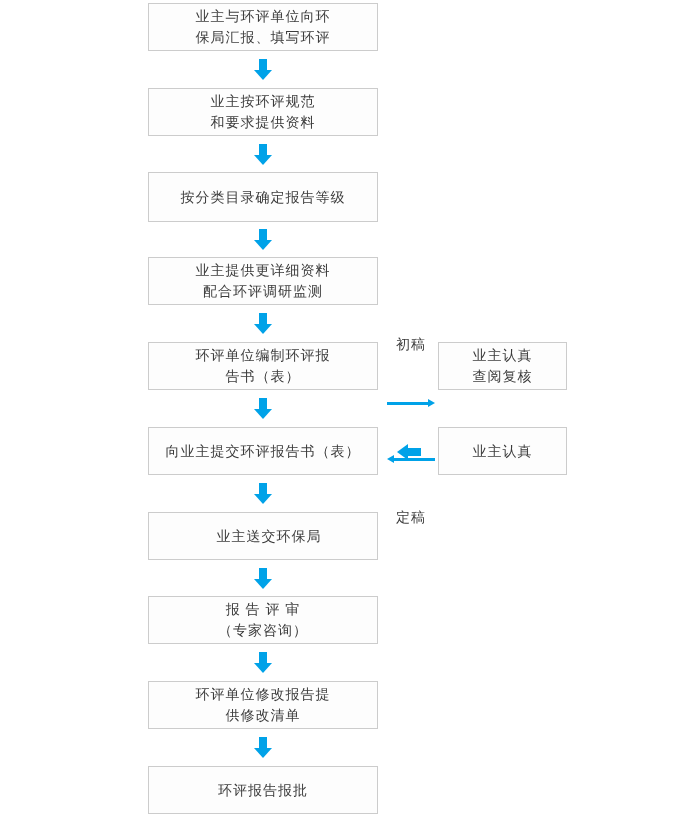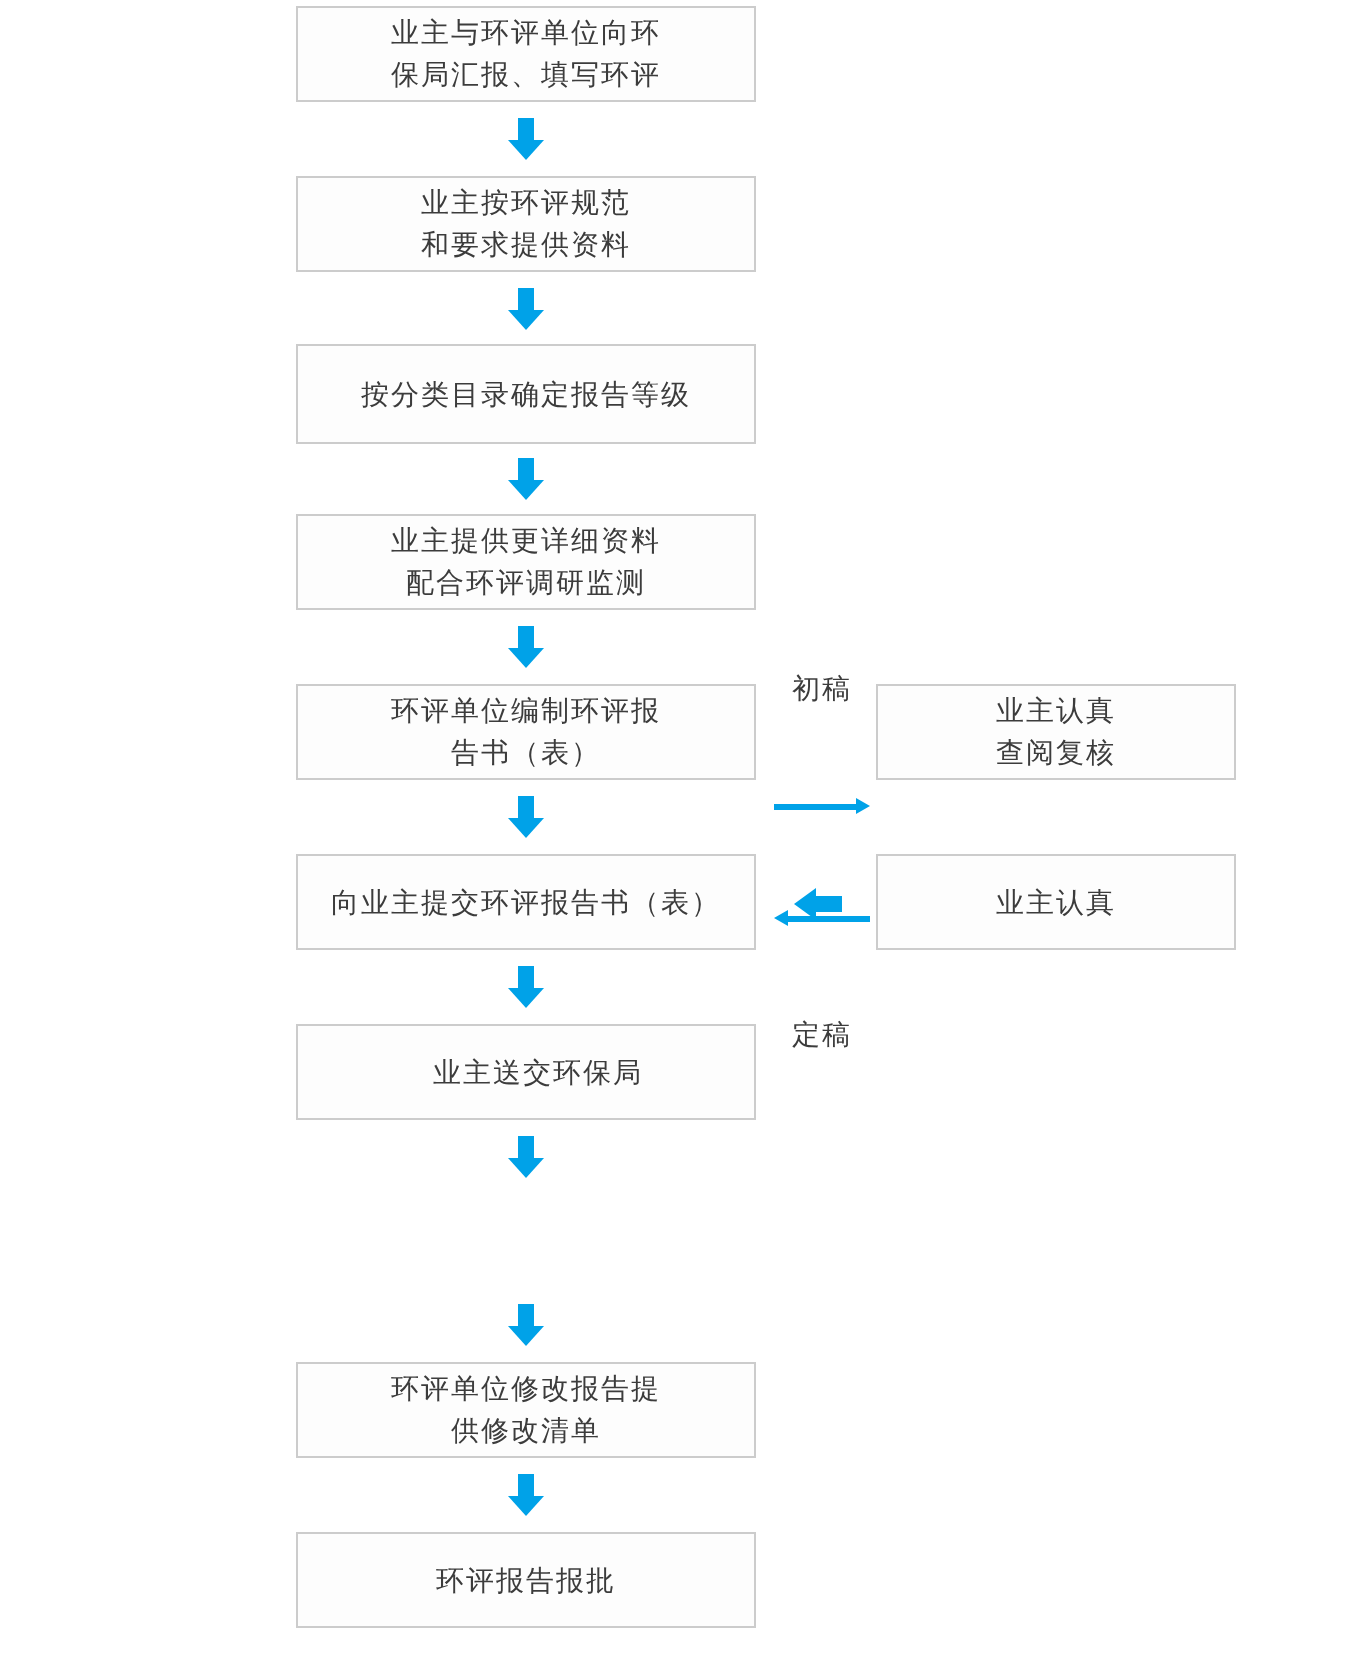--- a/index.html
+++ b/index.html
@@ -9,21 +9,21 @@
   }
   .box {
     position: absolute; left: 148px; width: 230px; height: 48px;
     box-sizing: border-box; border: 1px solid #cccccc; background: #fdfdfd;
     display: flex; align-items: center; justify-content: center;
   }
   .box .label {
     white-space: pre-line; text-align: center; font-size: 14px;
     line-height: 21px; color: #3c3c3c; letter-spacing: 1px;
   }
-  .box.side { left: 438px; width: 180px; }
+  .box.side { left: 438px; width: 129px; }
 
   .down-arrow { position: absolute; left: 254px; width: 18px; height: 21px; }
   .down-arrow .stem { position: absolute; left: 5px; top: 0; width: 8px; height: 11px; background: #00a2e8; }
   .down-arrow .head {
     position: absolute; left: 0; top: 11px; width: 0; height: 0;
     border-left: 9px solid transparent; border-right: 9px solid transparent;
     border-top: 10px solid #00a2e8;
   }
 
   .exchange {
@@ -76,20 +76,24 @@
   </div>
   <div class="box" style="top:427px;">
     <span class="label">向业主提交环评报告书（表）</span>
   </div>
   <div class="box" style="top:342px;">
     <span class="label">环评单位编制环评报
 告书（表）</span>
   </div>
   <div class="box" style="top:512px;padding-left:12px;">
     <span class="label">业主送交环保局</span>
+  </div>
+  <div class="box" style="top:596px;">
+    <span class="label">报 告 评 审
+（专家咨询）</span>
   </div>
   <div class="box" style="top:681px;">
     <span class="label">环评单位修改报告提
 供修改清单</span>
   </div>
   <div class="box" style="top:766px;">
     <span class="label">环评报告报批</span>
   </div>
 
   <div class="box side" style="top:342px;">

